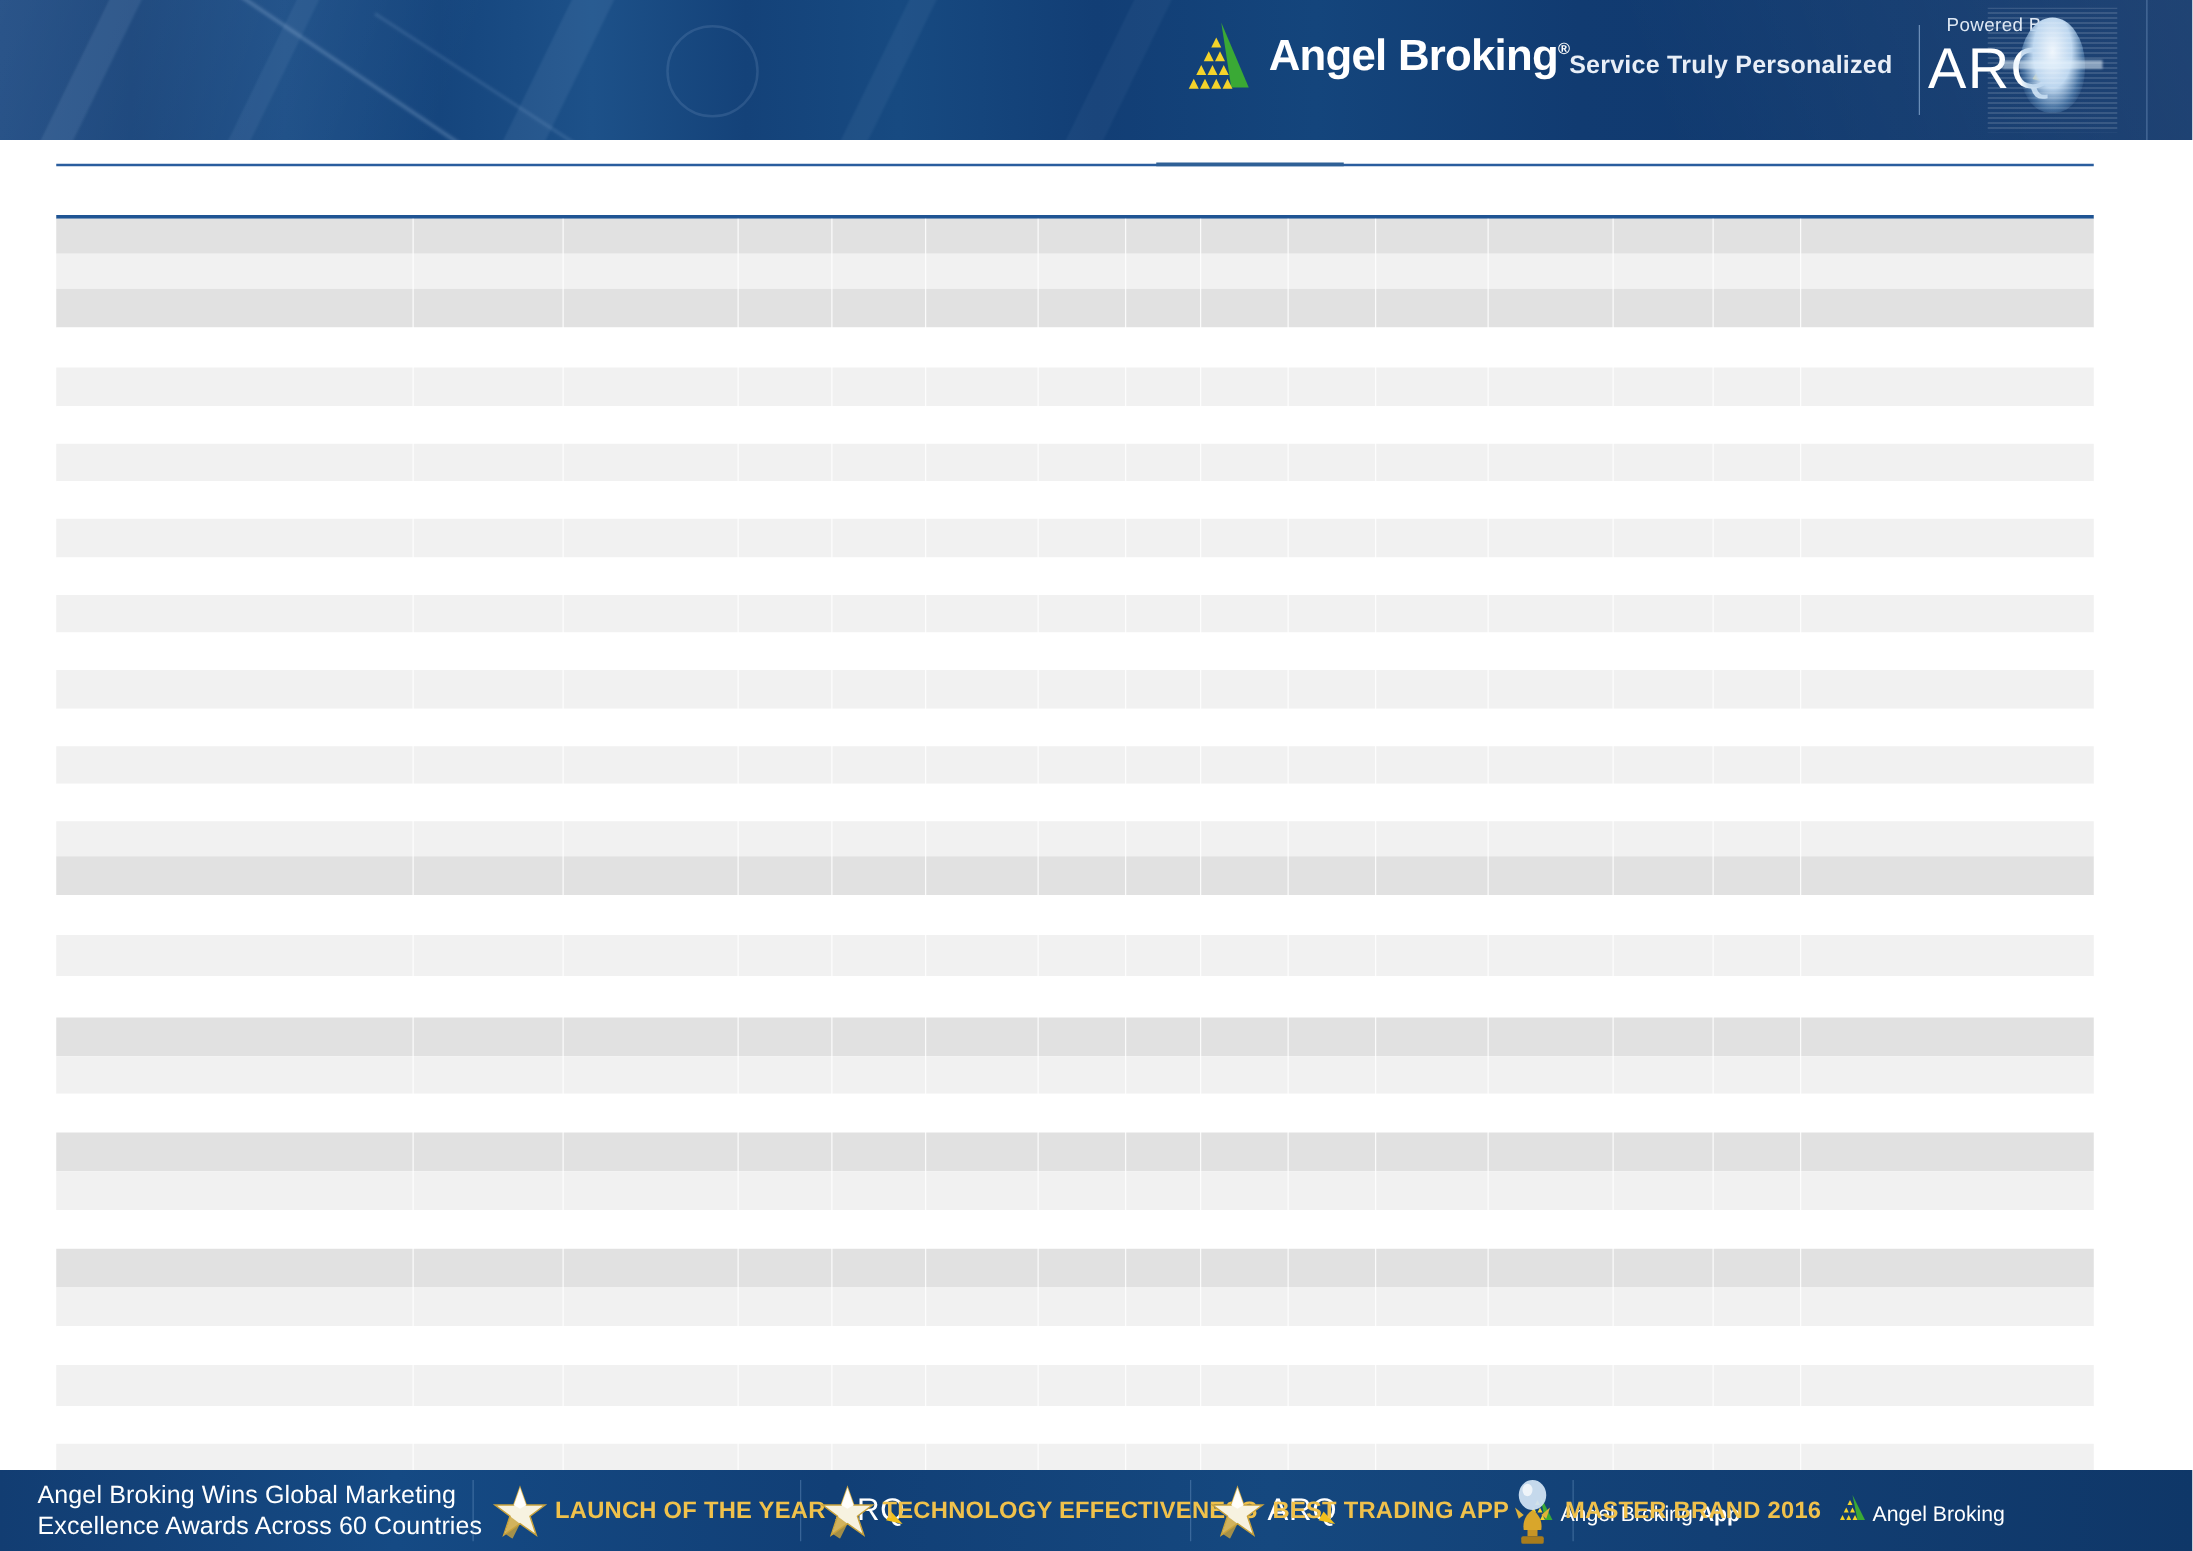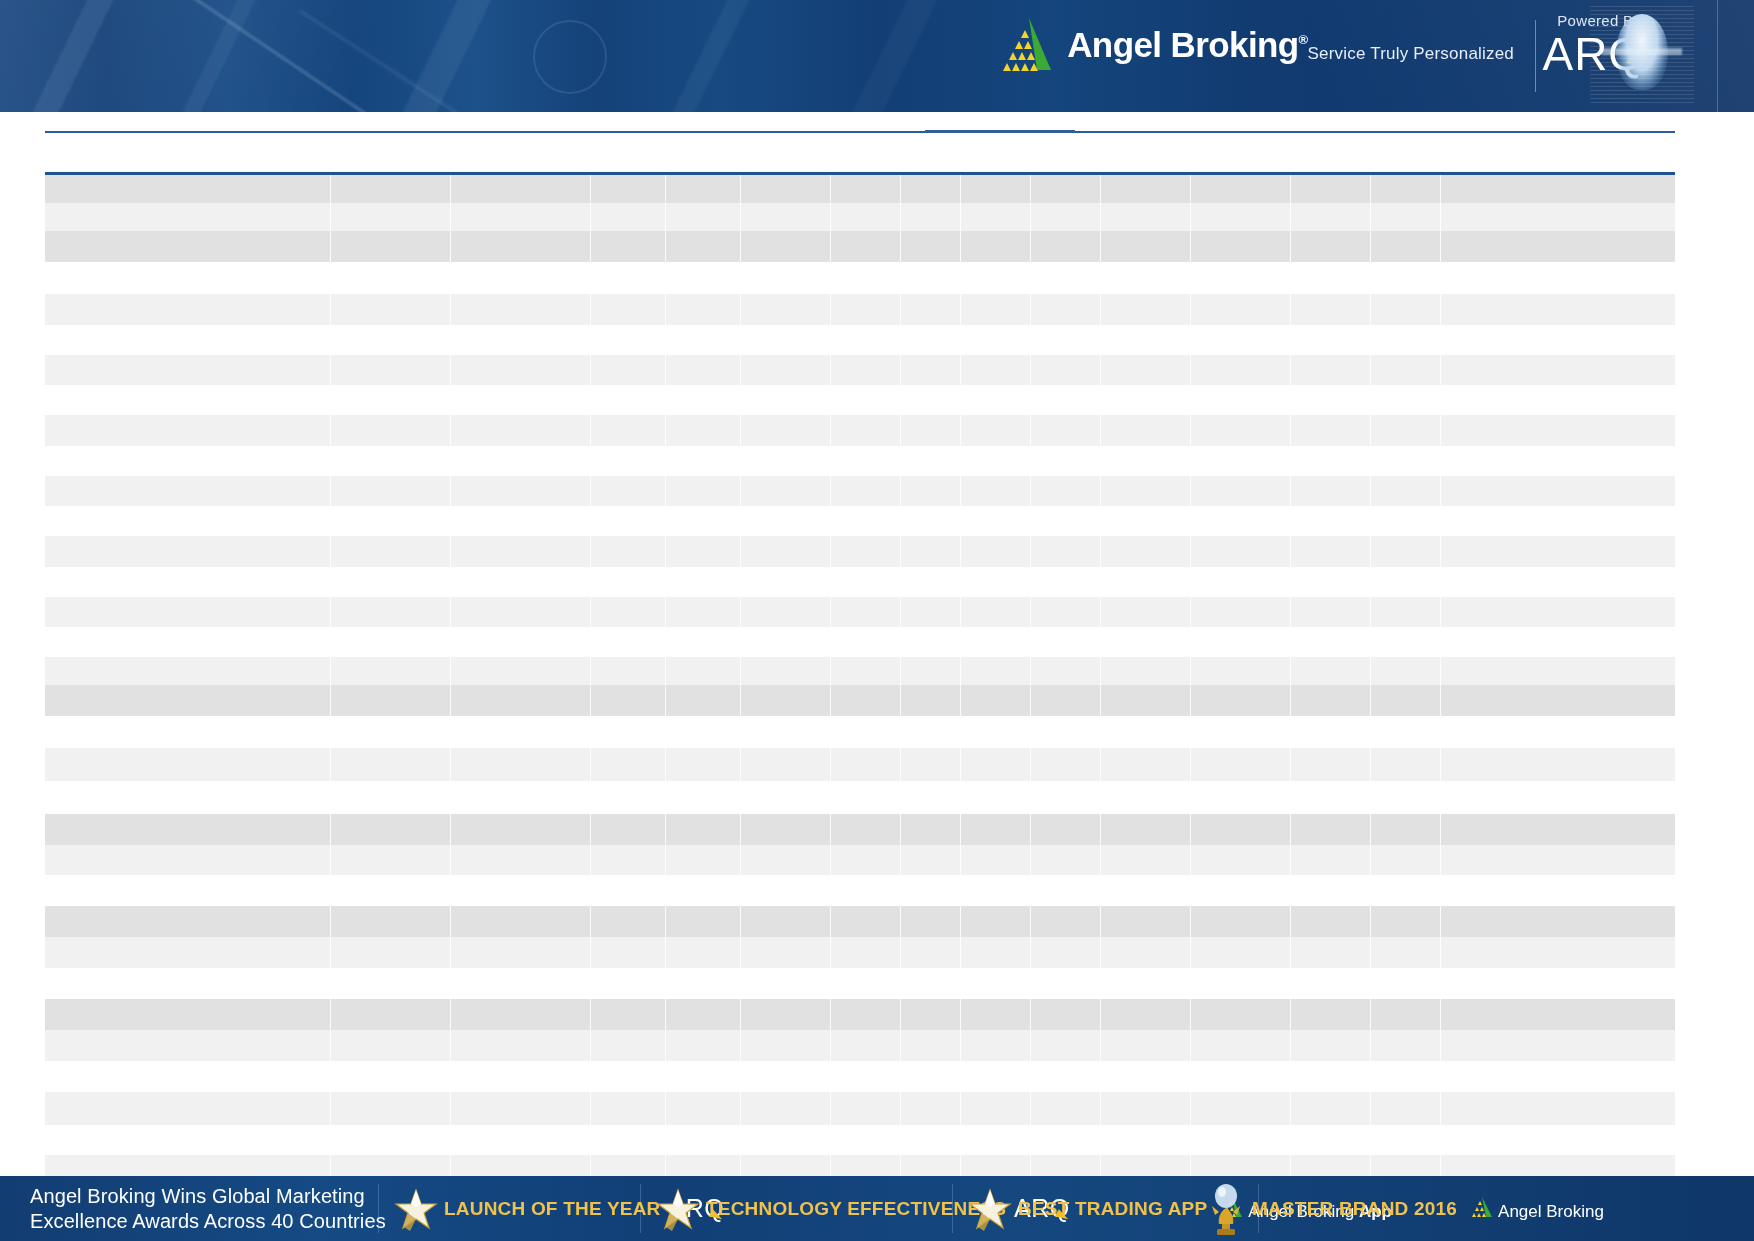--- a/index.html
+++ b/index.html
@@ -52,21 +52,21 @@
     display: flex; align-items: center; gap: 14px;
   }
   .ab-mark { width: 54px; height: 56px; display:block; }
   .ab-words { display: flex; align-items: flex-end; line-height: 1; }
   .ab-name {
     color:#fff; font-size: 35px; font-weight: 700; letter-spacing: -0.6px;
     white-space: nowrap; position: relative;
   }
   .ab-reg { font-size: 13px; vertical-align: super; font-weight: 700; }
   .ab-tag {
-    color:#e8eef7; font-size: 17px; font-weight: 400; margin-top: 12px;
+    color:#e8eef7; font-size: 20px; font-weight: 700; margin-top: 12px;
     letter-spacing: .2px; white-space: nowrap;
   }
   .brand-sep {
     position: absolute; right: 218px; top: 20px; width: 1px; height: 72px;
     background: rgba(175,205,240,.55);
   }
   .arq-block {
     position: absolute; right: 98px; top: 12px;
     display: flex; flex-direction: column; align-items: center;
   }
@@ -291,21 +291,21 @@
           <i style="left: 1245px;"></i>
           <i style="left: 1325px;"></i>
           <i style="left: 1395px;"></i>
         </div>
 
     </div>
   </div>
 
   <div class="footer">
     <div class="f-item f-headline">Angel Broking Wins Global Marketing
-Excellence Awards Across 40 Countries</div>
+Excellence Awards Across 60 Countries</div>
 
     <div class="f-sep" style="left:378px;"></div>
     <div class="f-sep" style="left:640px;"></div>
     <div class="f-sep" style="left:952px;"></div>
     <div class="f-sep" style="left:1258px;"></div>
 
     <div class="f-item" style="left:394px;">
       <span class="star">
         <svg width="44" height="44" viewBox="0 0 44 44" aria-hidden="true">
           <polygon points="22,3 27,17 42,17 30,26 35,41 22,32 9,41 14,26 2,17 17,17" fill="#f7f2e0" stroke="#c8a23c" stroke-width="1.2"></polygon>

